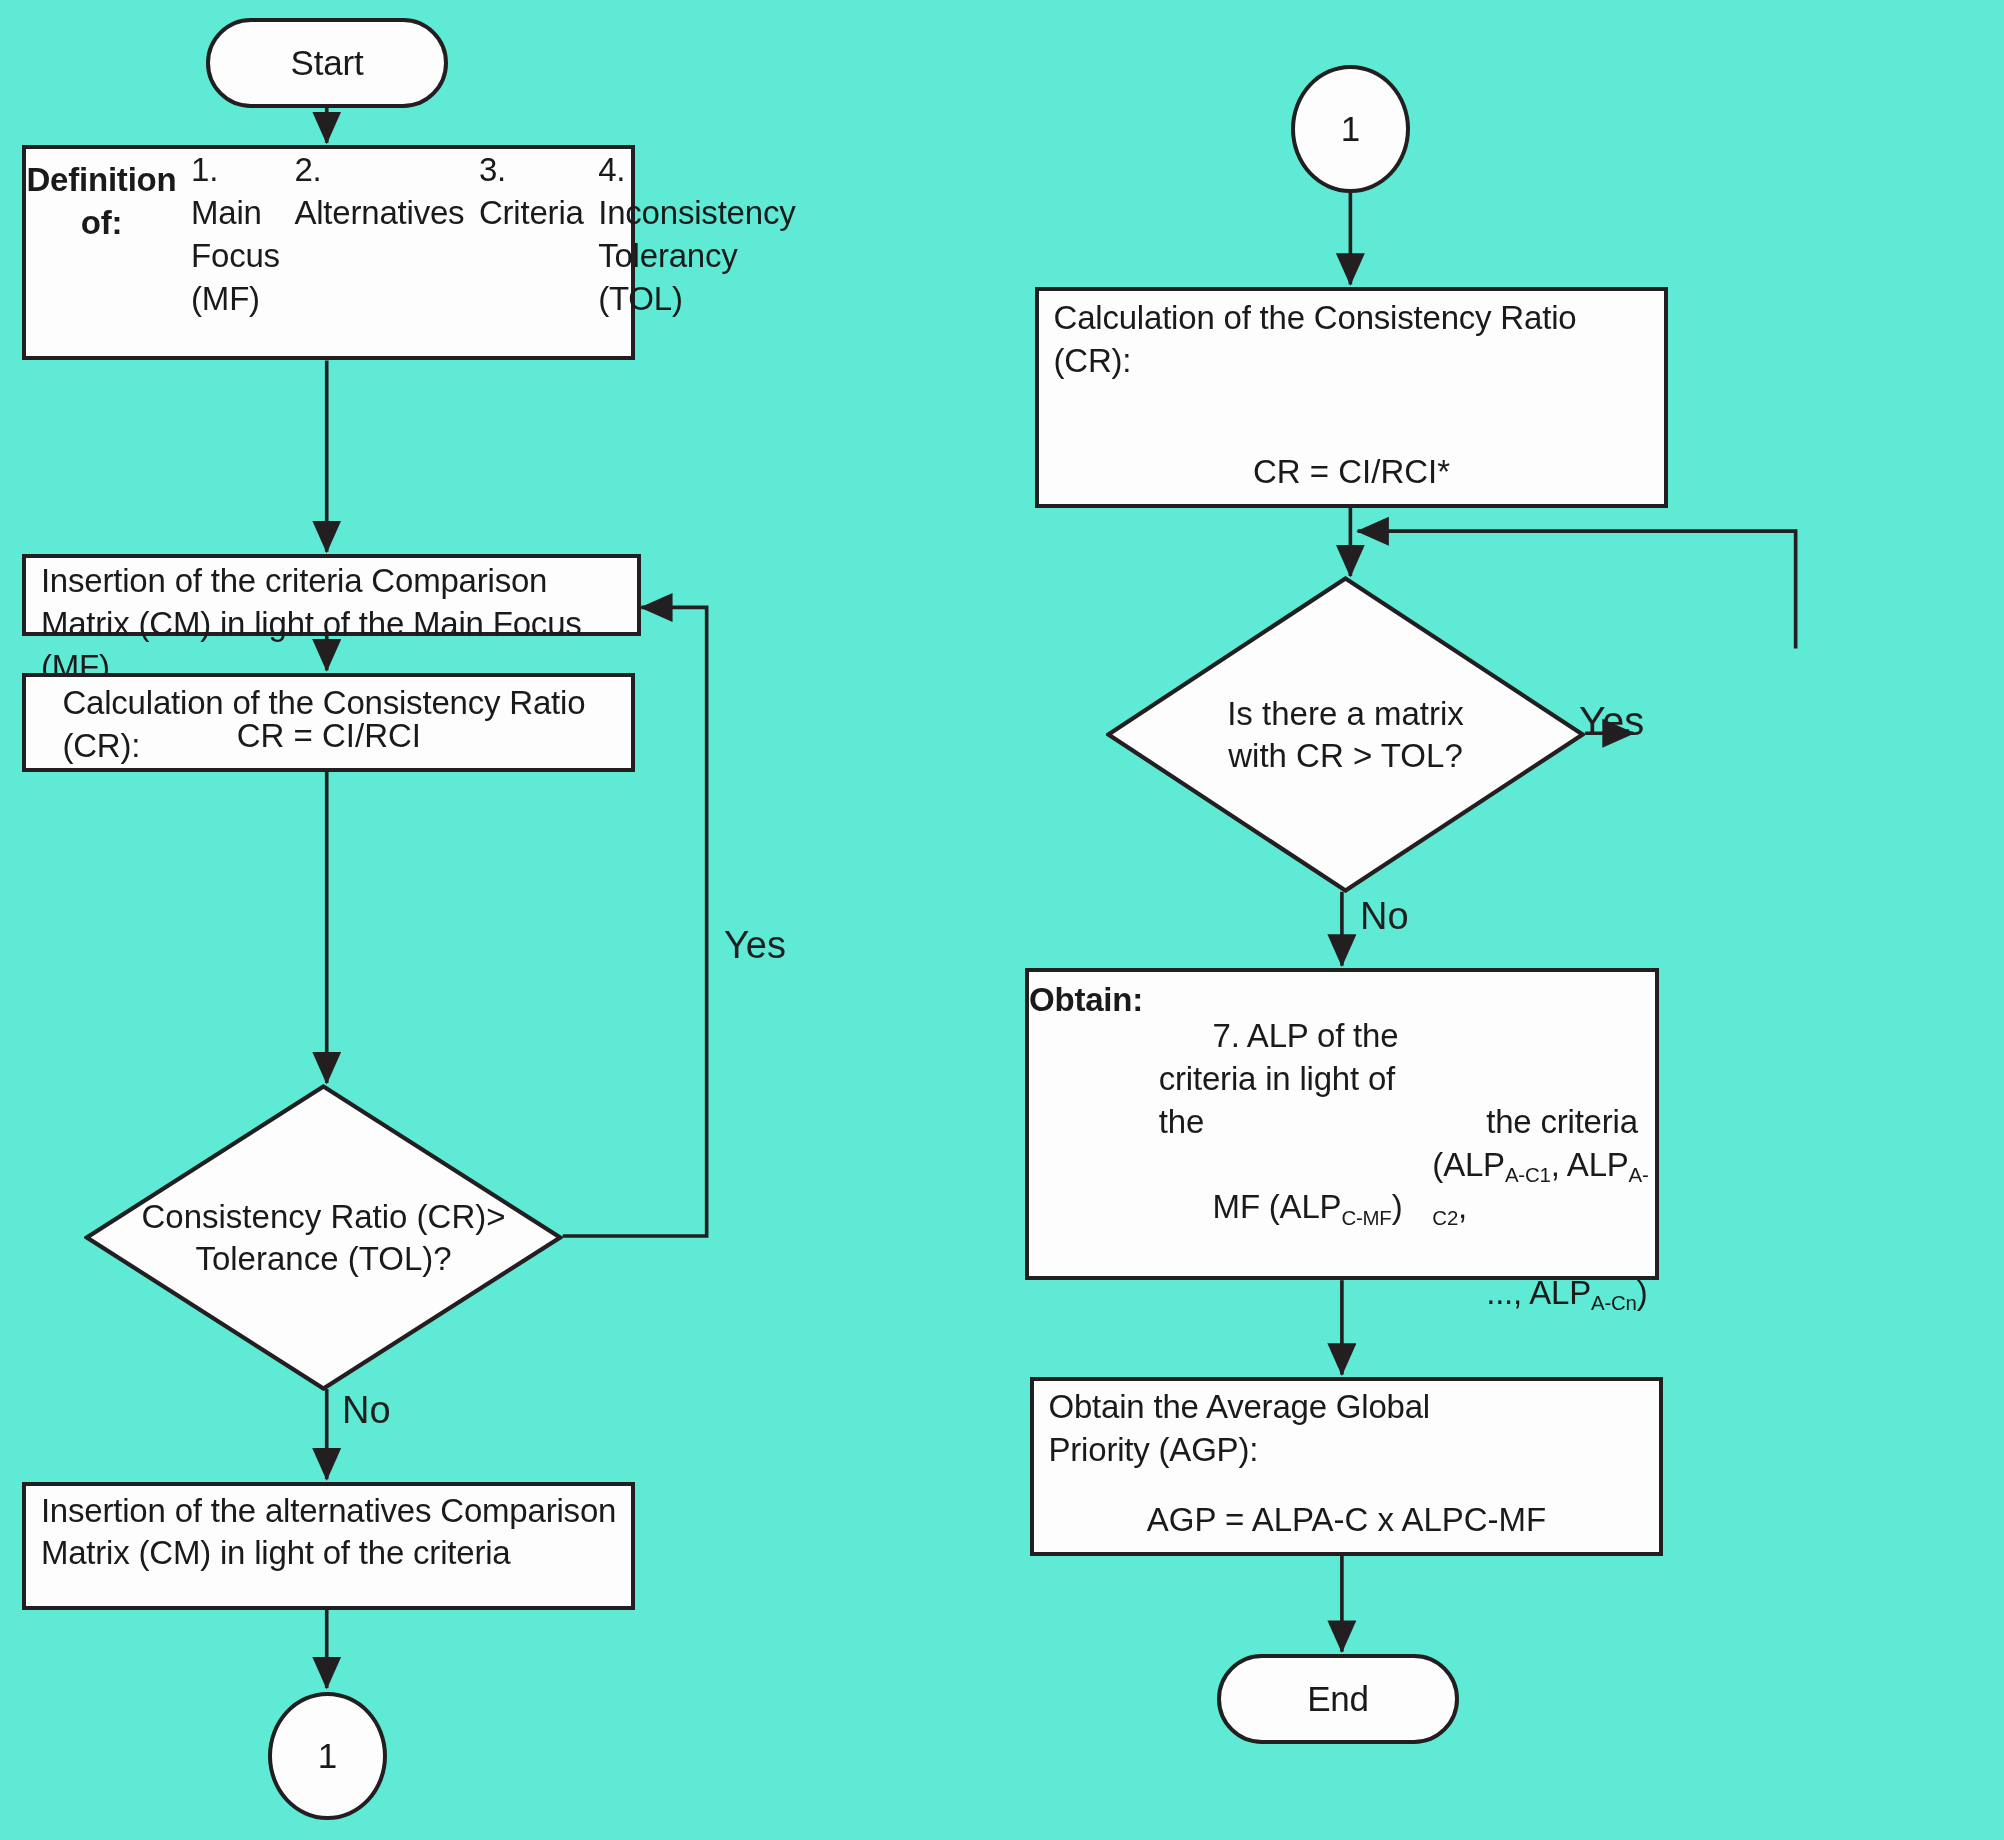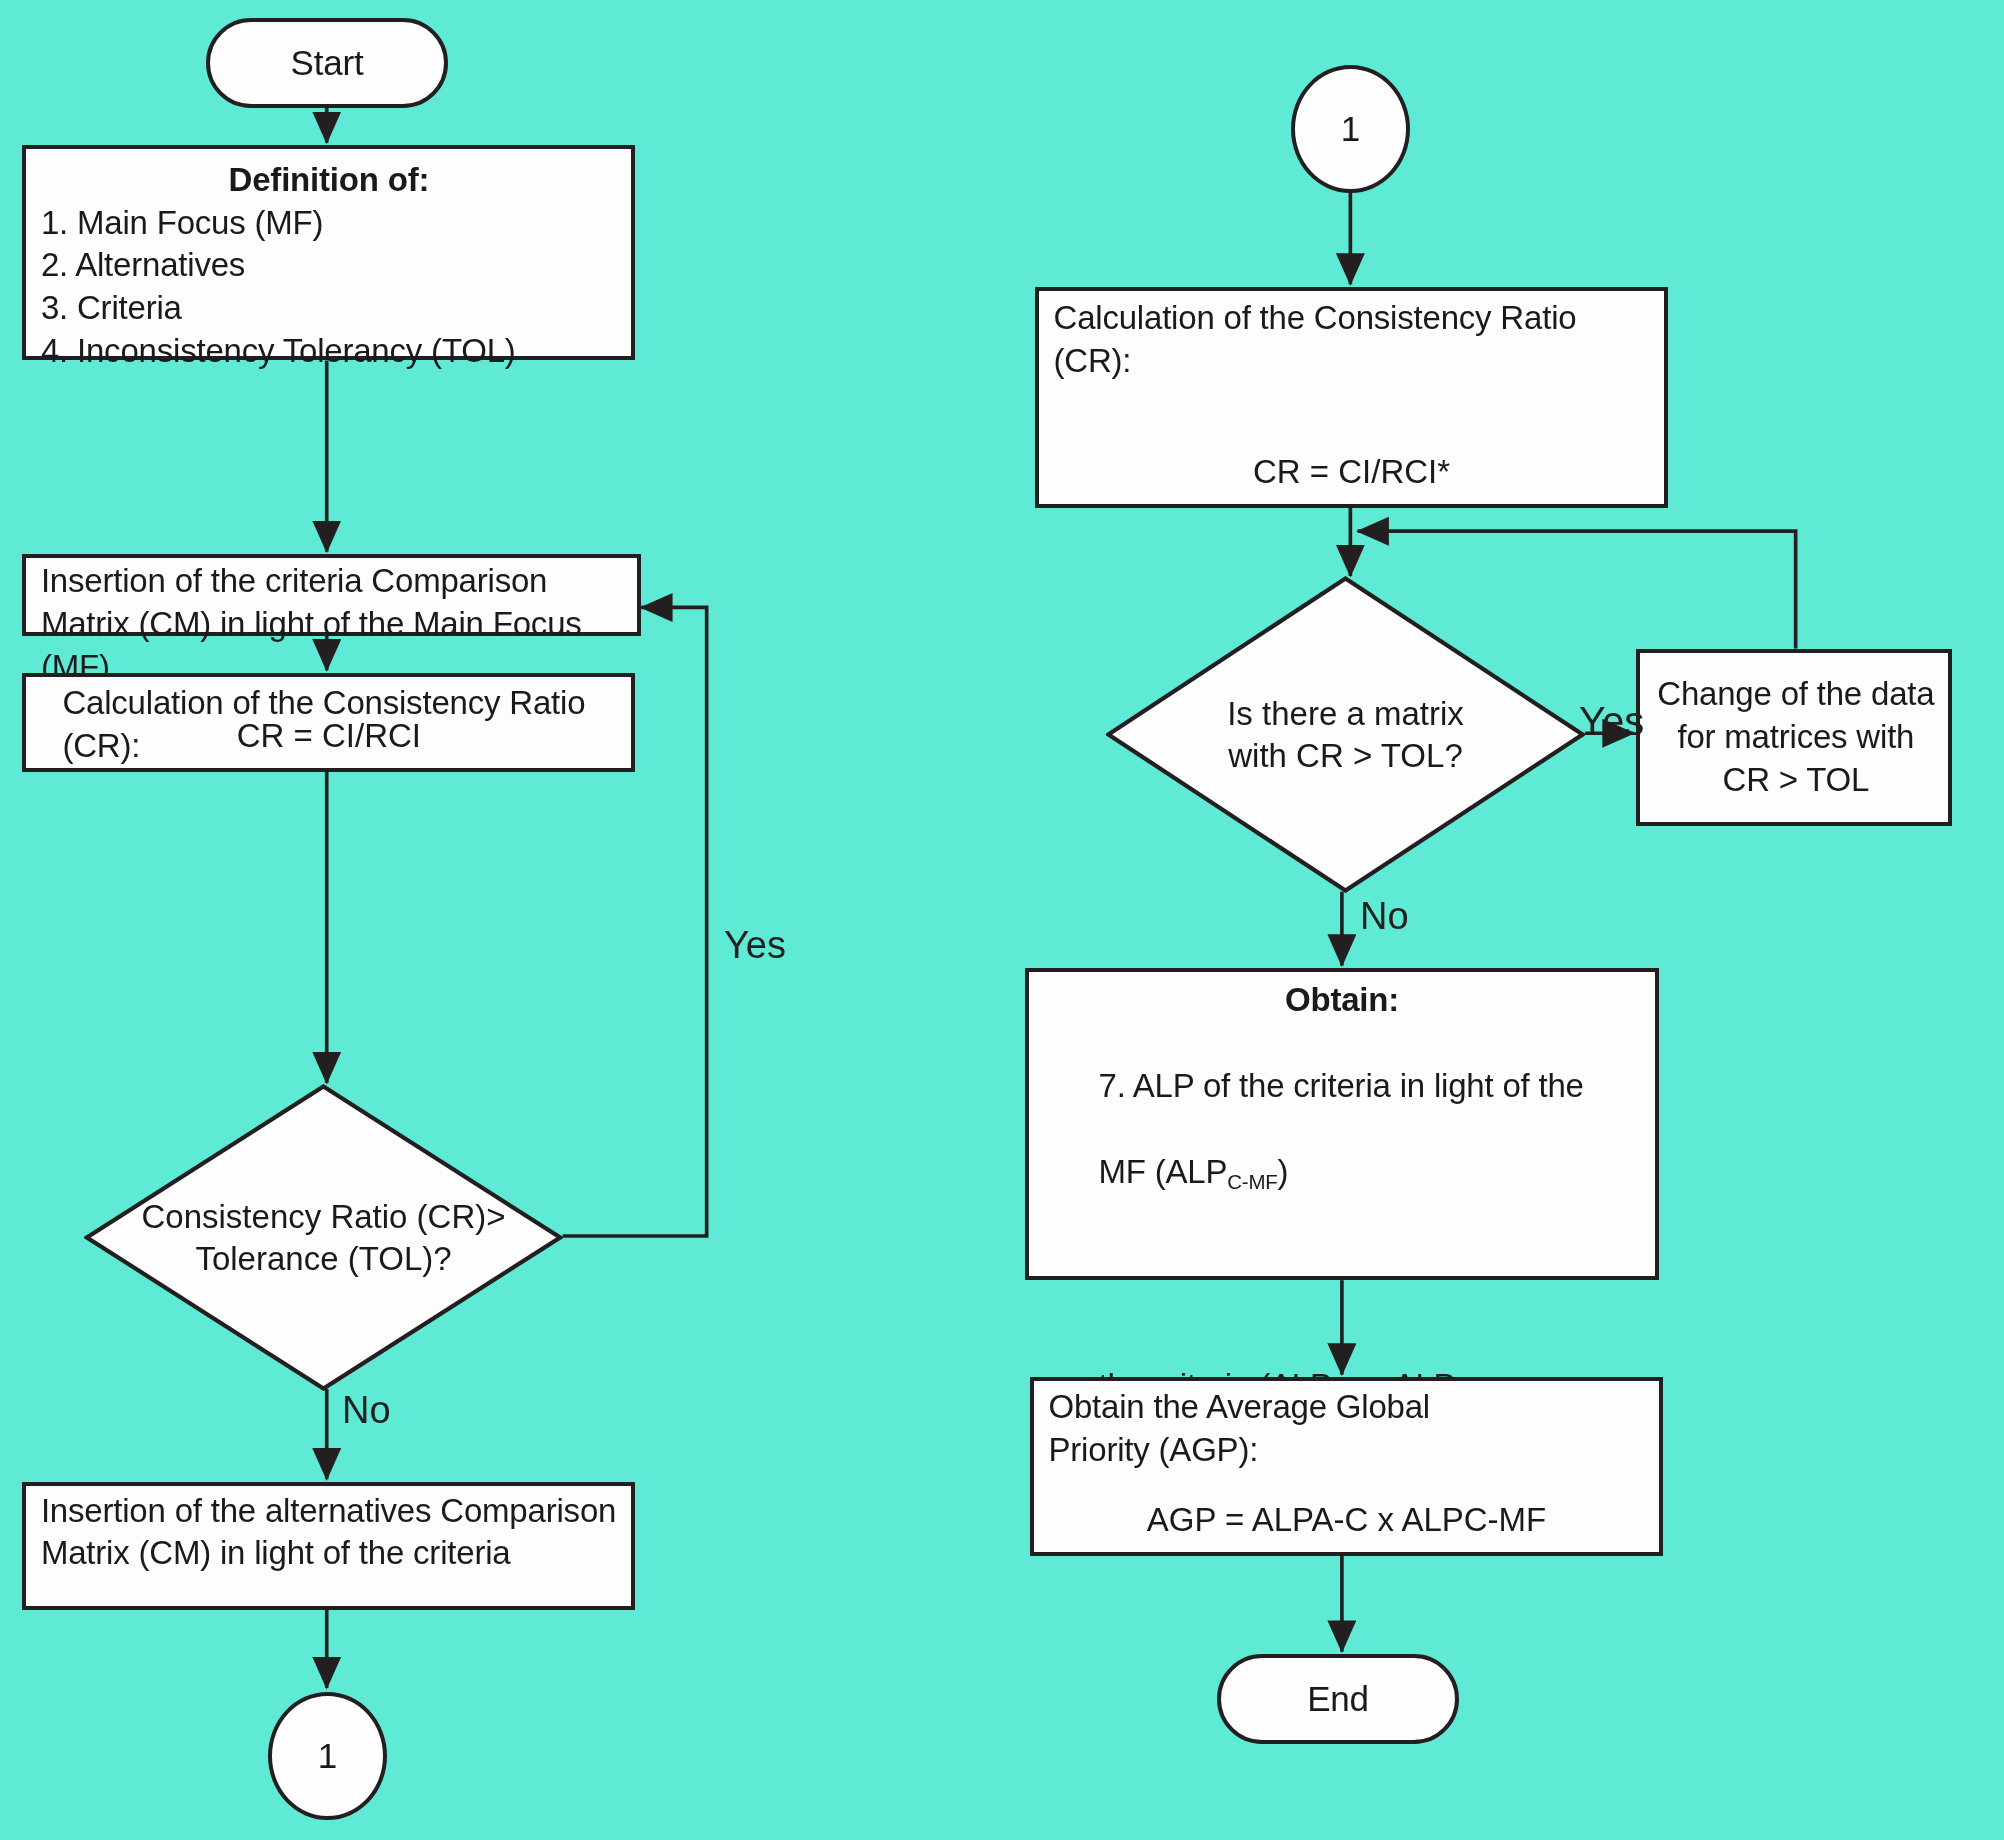--- a/index.html
+++ b/index.html
@@ -28,21 +28,20 @@
     pointer-events: none;
   }
   .node {
     position: absolute;
     box-sizing: border-box;
     background: #fdfdfd;
   }
   .proc {
     border: 4.2px solid #231f20;
     display: flex;
-    flex-direction: column;
     justify-content: flex-start;
   }
   .term {
     border: 4.2px solid #231f20;
     border-radius: 302px;
     display: flex;
     align-items: center;
     justify-content: center;
   }
   .conn {
@@ -200,25 +199,20 @@
   </div>
 
   <div class="diamond-wrap" style="left:1106px; top:576px; width:479px; height:317px;">
     <svg width="479" height="317" viewBox="0 0 792 524" xmlns="http://www.w3.org/2000/svg">
       <polygon points="396,4 788,262 396,520 4,262" fill="#fdfdfd" stroke="#231f20" stroke-width="7"></polygon>
     </svg>
     <div class="diamond-label">Is there a matrix
 with CR &gt; TOL?</div>
   </div>
 
-  <div class="node proc" style="left:1636px; top:649px; width:316px; height:177px; justify-content:center;">
-    <div class="txt center" style="padding-left:8.5px; padding-right:4.8px;">Change of the data</div>
-    <div class="txt center" style="padding-left:8.5px; padding-right:4.8px;">for matrices with</div>
-    <div class="txt center" style="padding-left:8.5px; padding-right:4.8px;">CR &gt; TOL</div>
-  </div>
 
   <div class="node proc" style="left:1025px; top:968px; width:634px; height:312px;">
     <div class="txt bold center" style="margin-top:7.3px;">Obtain:</div>
     <div style="height:13.3px;"></div>
     <div class="txt left" style="padding-left:15.7px;">
       <span>7. ALP of the criteria in light of the</span><br>
       <span>MF (ALP</span><sub>C-MF</sub><span>)</span>
     </div>
     <div class="txt left" style="padding-left:15.7px;">
       <br>

